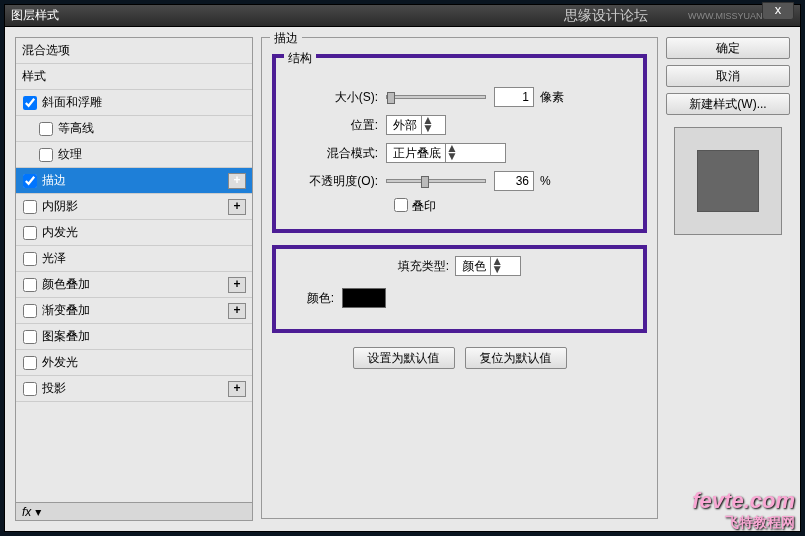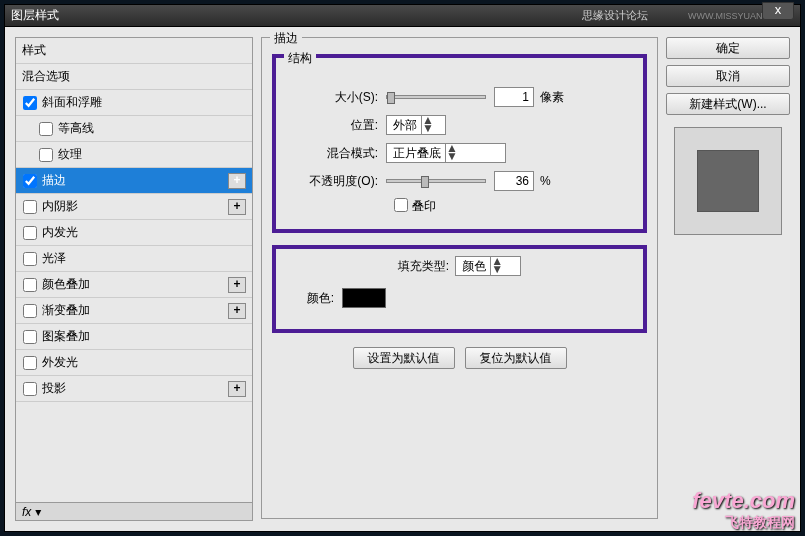--- a/index.html
+++ b/index.html
@@ -1,20 +1,20 @@
 <!DOCTYPE html>
 <html><head>
 <meta charset="utf-8">
 <style>
 * { box-sizing: border-box; margin: 0; padding: 0; font-family: "Microsoft YaHei", SimSun, sans-serif; font-size: 12px; }
 body { background: #0a1520; width: 805px; height: 536px; overflow: hidden; position: relative; }
 .window { position: absolute; top: 4px; left: 4px; width: 797px; height: 528px; background: #e8e8e8; border: 1px solid #000; }
 .titlebar { height: 22px; background: linear-gradient(#4a4a4a, #2a2a2a); color: #fff; display: flex; align-items: center; padding: 0 6px; border-bottom: 1px solid #000; position: relative; }
 .titlebar-title { flex: 1; }
-.titlebar-right { font-size: 11px; color: #ccc; margin-right: 40px; }
+.titlebar-right { font-size: 14px; color: #ccc; margin-right: 40px; }
 .titlebar-url { font-size: 9px; color: #888; margin-right: 8px; }
 .close-btn { position: absolute; right: 6px; top: -3px; width: 32px; height: 18px; background: #555; border: 1px solid #333; color: #fff; text-align: center; line-height: 14px; font-size: 13px; cursor: pointer; border-radius: 0 0 3px 3px; }
 .dialog-body { display: flex; padding: 10px; height: calc(100% - 22px); gap: 8px; }
 .styles-panel { width: 238px; border: 1px solid #999; background: #e8e8e8; display: flex; flex-direction: column; }
 .styles-list { flex: 1; overflow: auto; }
 .style-item { height: 26px; display: flex; align-items: center; padding: 0 6px; border-bottom: 1px solid #ccc; cursor: pointer; position: relative; }
 .style-item.header { background: #e8e8e8; font-weight: normal; }
 .style-item.selected { background: #1e7fd8; color: #fff; }
 .style-check { width: 16px; height: 14px; margin-right: 4px; }
 .style-label { flex: 1; }
@@ -59,24 +59,24 @@
     <span class="titlebar-title">图层样式</span>
     <span class="titlebar-right">思缘设计论坛</span>
     <span class="titlebar-url">WWW.MISSYUAN.COM</span>
     <div class="close-btn">x</div>
   </div>
   <div class="dialog-body">
 
     <div class="styles-panel">
       <div class="styles-list">
         <div class="style-item header">
+          <span class="style-label">混合选项</span>
+        </div>
+        <div class="style-item header">
           <span class="style-label">样式</span>
-        </div>
-        <div class="style-item header">
-          <span class="style-label">混合选项</span>
         </div>
         <div id="style-items">
             <div class="style-item">
               <input type="checkbox" class="style-check" checked="" style="">
               <span class="style-label">斜面和浮雕</span>
             </div>
             <div class="style-item">
               <input type="checkbox" class="style-check" style="margin-left: 16px;">
               <span class="style-label">等高线</span>
             </div>

